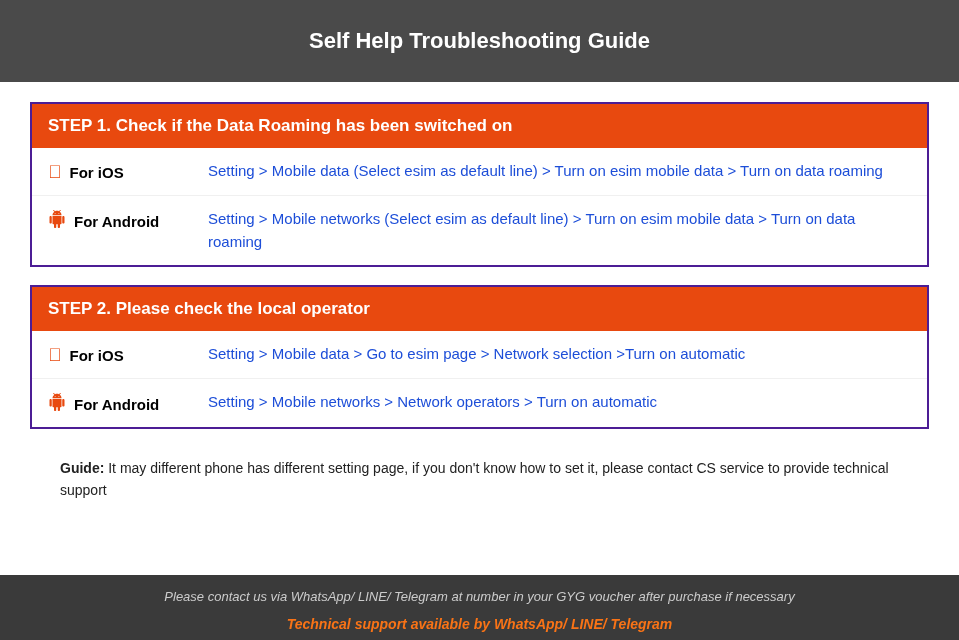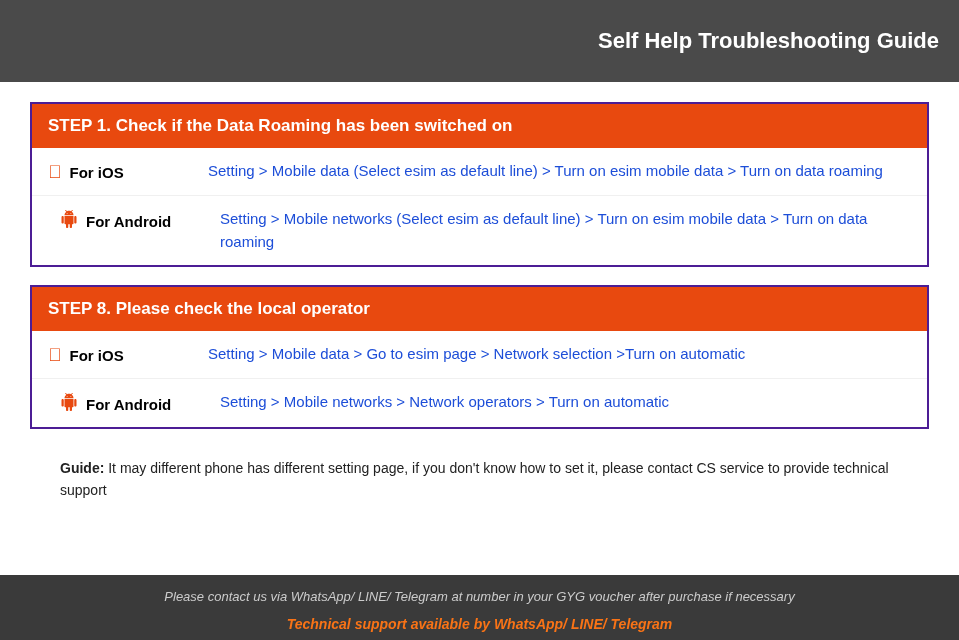--- a/index.html
+++ b/index.html
@@ -13,21 +13,21 @@
       height: 640px;
       font-family: Arial, sans-serif;
       background: #ffffff;
       display: flex;
       flex-direction: column;
     }
 
     .header {
       background: #4a4a4a;
       color: #ffffff;
-      text-align: right;
+      text-align: center;
       padding: 28px 20px;
       font-size: 22px;
       font-weight: bold;
     }
 
     .main-content {
       flex: 1;
       padding: 20px 30px;
       background: #ffffff;
     }
@@ -52,21 +52,20 @@
 
     .step-row {
       display: flex;
       align-items: flex-start;
       padding: 12px 16px;
       border-bottom: 1px solid #f0f0f0;
     }
 
     .step-row:last-child {
       border-bottom: none;
-      margin-left: 12px;
     }
 
     .platform-label {
       display: flex;
       align-items: center;
       min-width: 160px;
       font-weight: bold;
       font-size: 15px;
       gap: 8px;
       padding-top: 2px;
@@ -148,21 +147,21 @@
           </span>
           <span style="font-weight:bold;">For Android</span>
         </div>
         <div class="step-text">Setting &gt; Mobile networks (Select esim as default line) &gt; Turn on esim mobile data &gt; Turn on data roaming</div>
       </div>
     </div>
   </div>
 
   <div class="step-block">
     <div class="step-header">
-      <span>STEP 8.  Please check the local operator</span>
+      <span>STEP 2.  Please check the local operator</span>
     </div>
     <div class="step-body">
 
       <div class="step-row">
         <div class="platform-label">
           <span class="ios-icon"></span>
           <span style="font-weight:bold;">For iOS</span>
         </div>
         <div class="step-text">Setting &gt; Mobile data &gt; Go to esim page &gt; Network selection &gt;Turn on automatic</div>
       </div>

